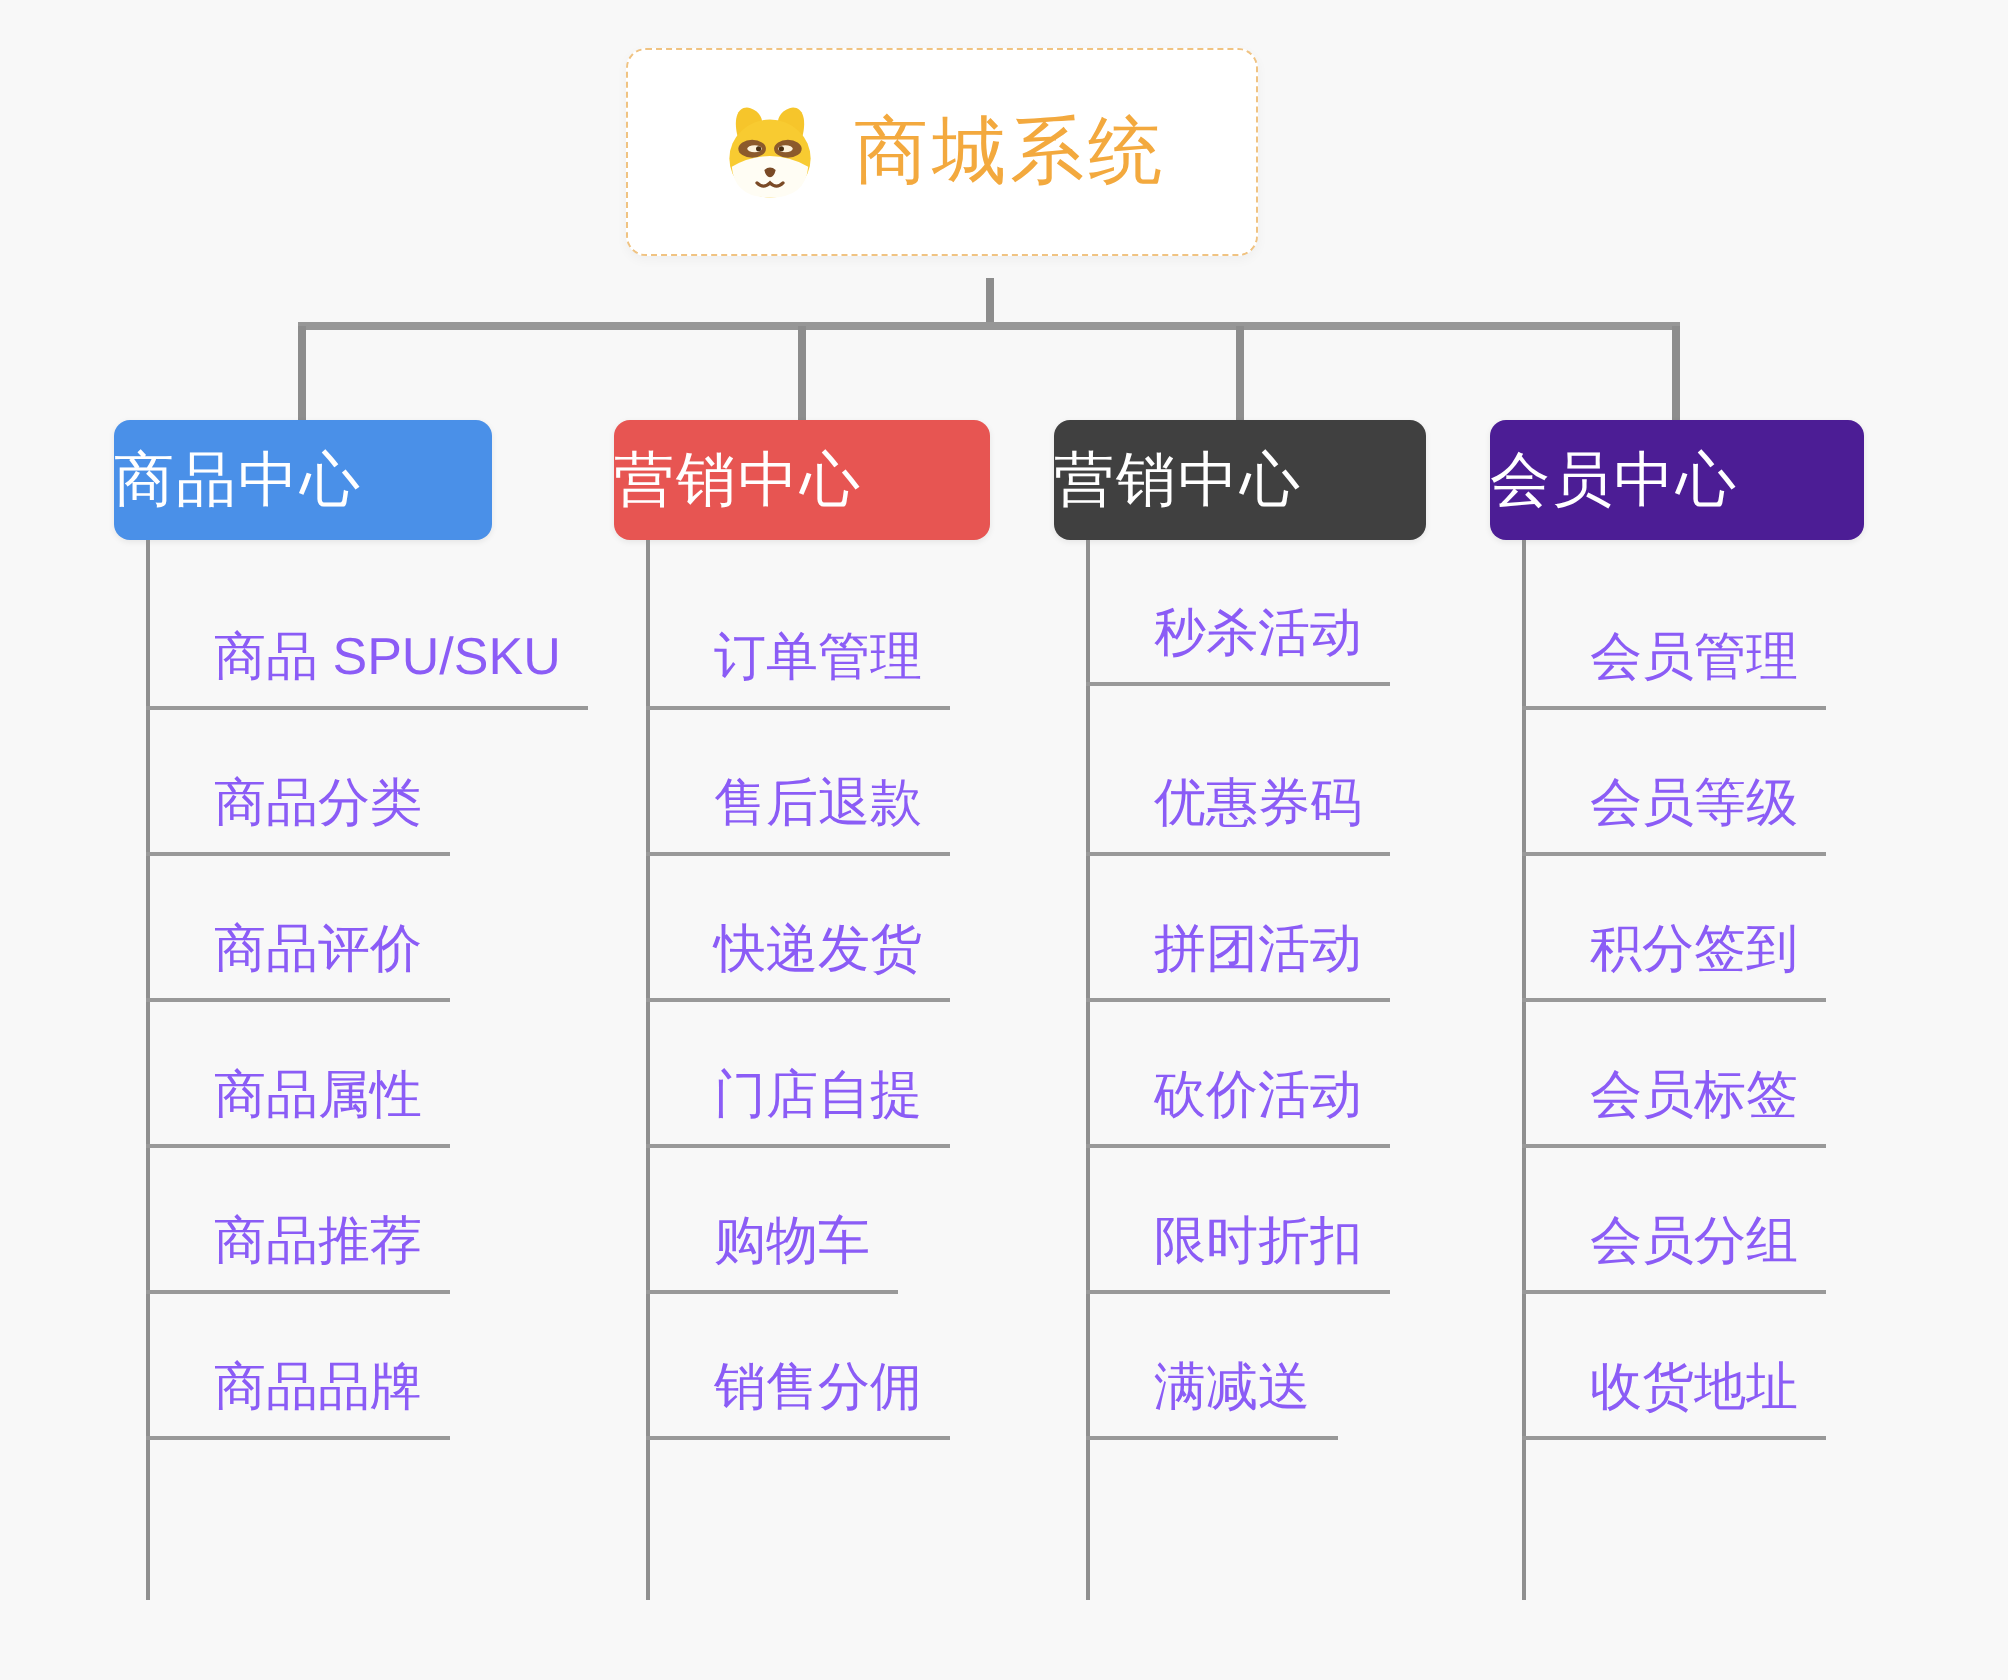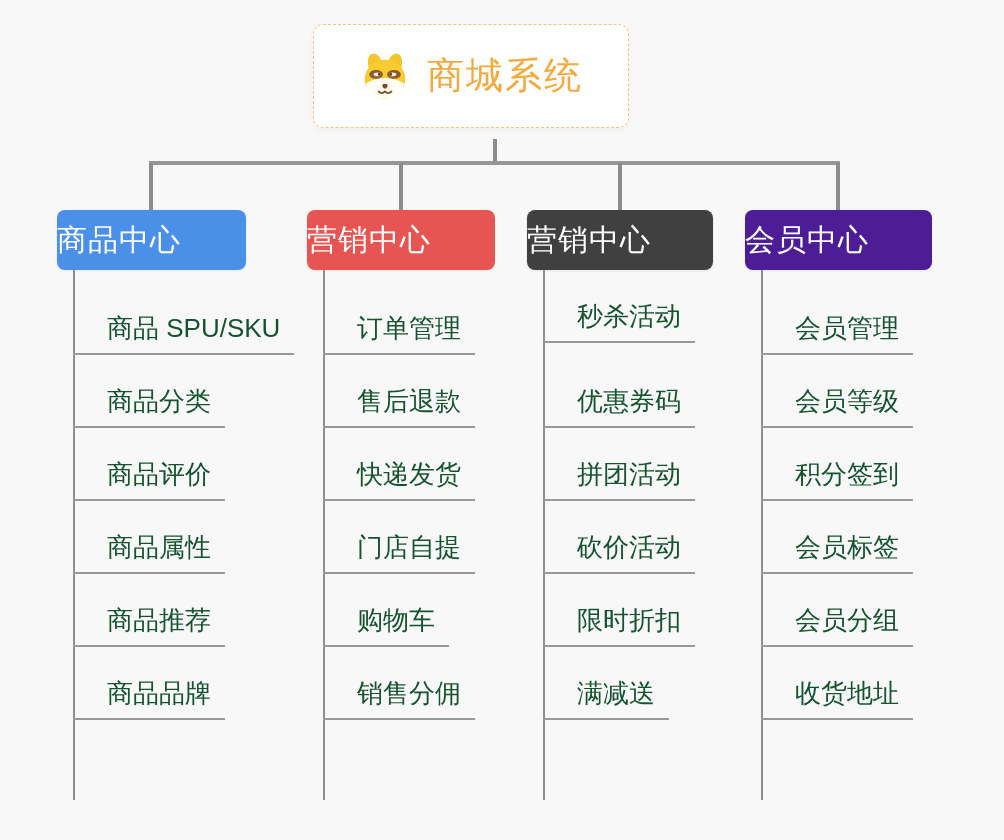--- a/index.html
+++ b/index.html
@@ -57,21 +57,21 @@
     position:absolute;left:16px;top:60px;width:2px;height:530px;
     background:#8f8f8f;
   }
   .branch-items{position:relative;}
   .item-row{
     height:73px;margin-left:16px;
     display:flex;align-items:flex-end;
   }
   .item-row.first{height:85px;}
   .leaf{
-    font-size:26px;color:#14532d;
+    font-size:26px;color:#8b5cf6;
     padding:0 14px 7px 34px;
     border-bottom:2px solid #999999;
     white-space:nowrap;
     width:-moz-fit-content;width:fit-content;
   }
 </style>
 </head>
 <body>
 
 <div class="canvas">

